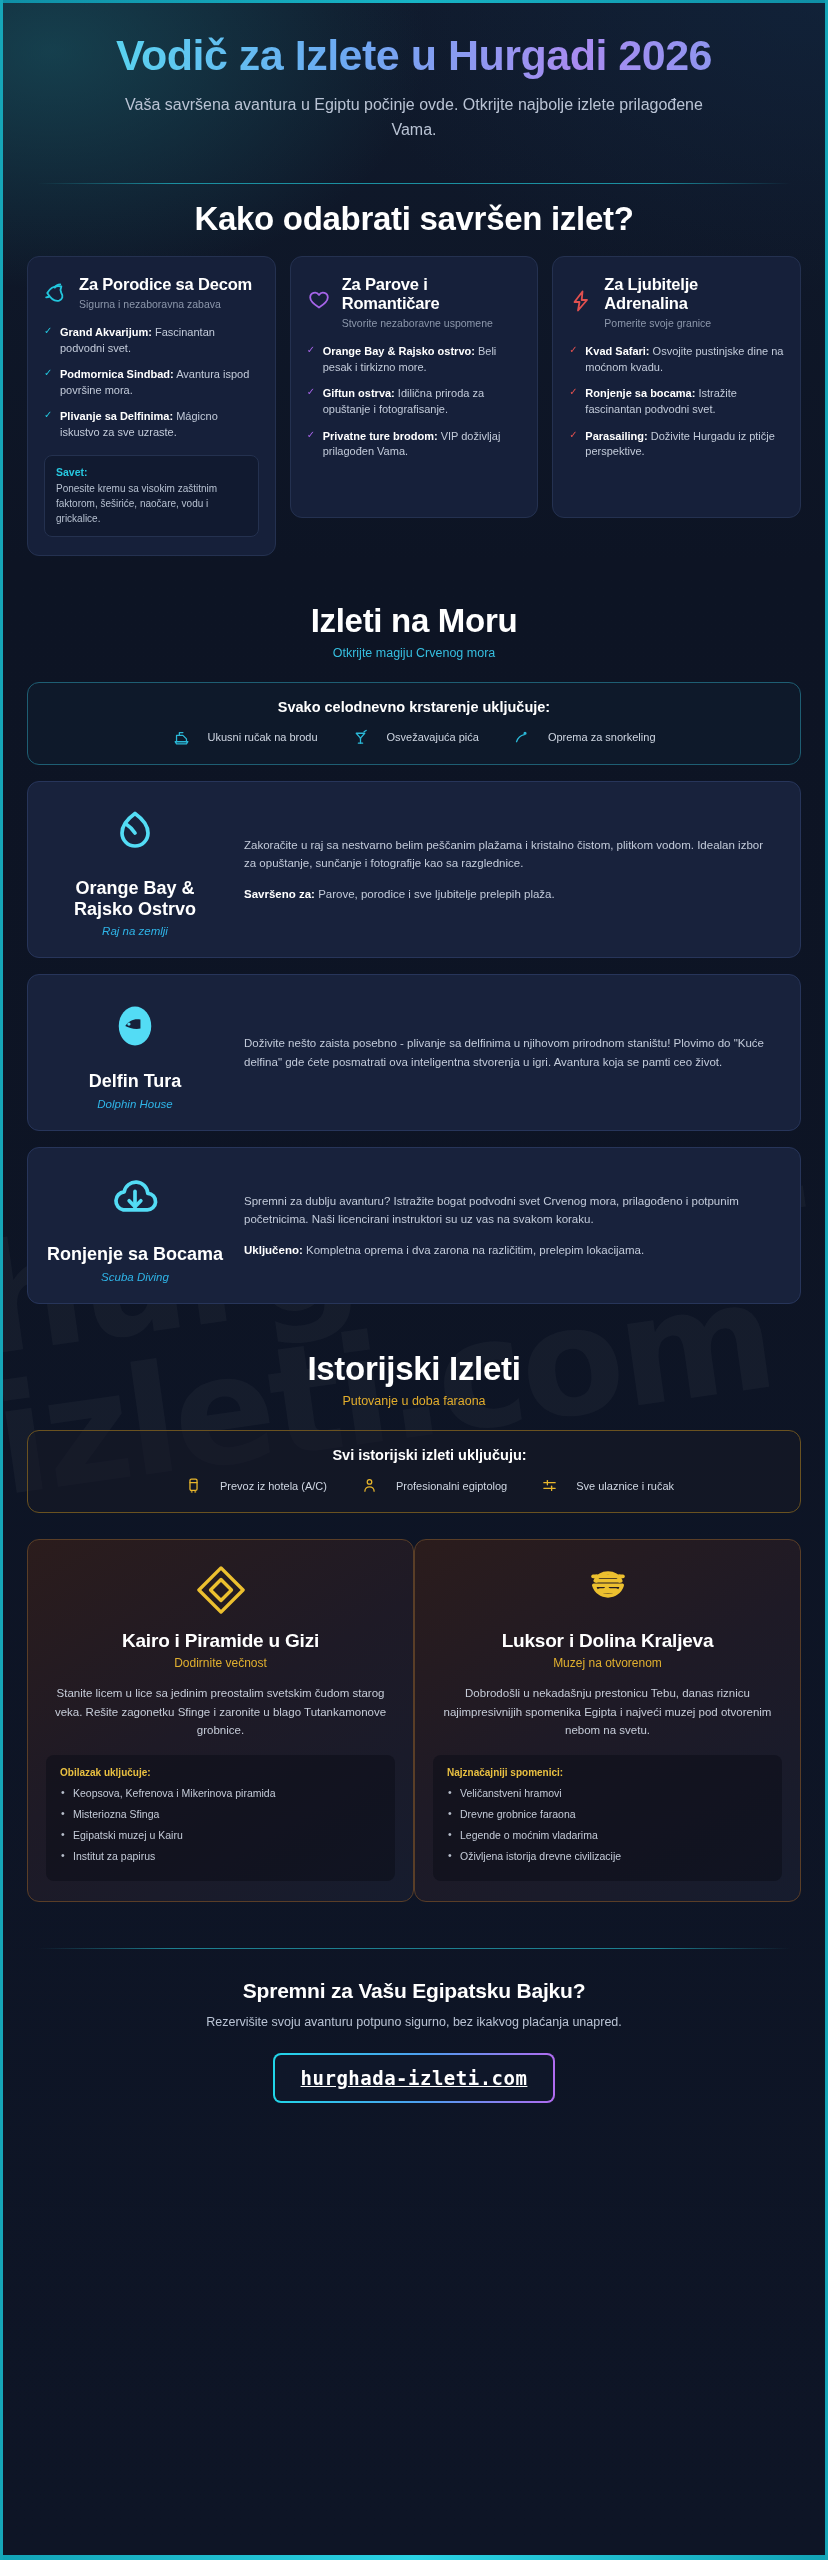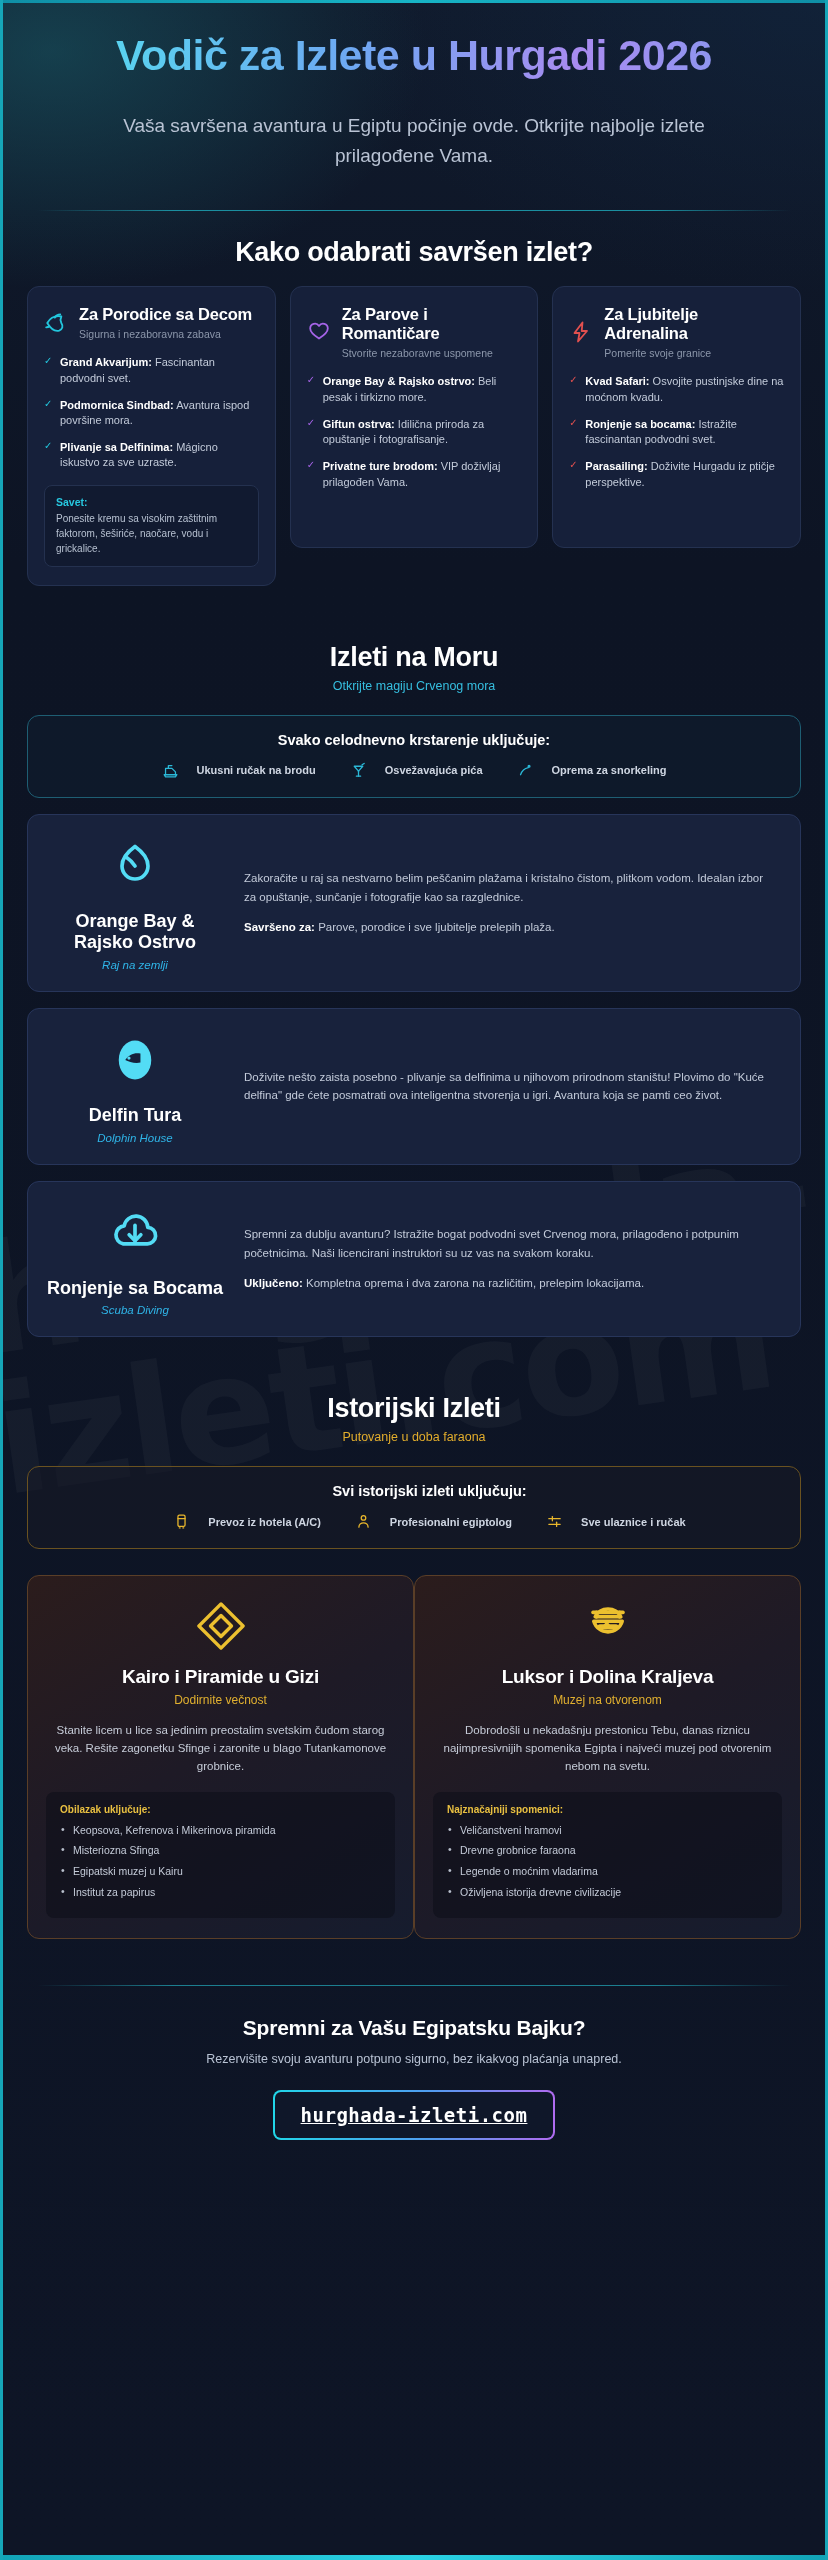--- a/index.html
+++ b/index.html
@@ -66,40 +66,40 @@
     line-height: 1.12;
     font-weight: 800;
     letter-spacing: -.5px;
     background: linear-gradient(90deg,#52e0ef 0%,#6ea8f2 42%,#a98bf0 72%,#7f9bf0 100%);
     -webkit-background-clip: text;
     background-clip: text;
     color: transparent;
     -webkit-text-fill-color: transparent;
   }
   .hero p {
-    margin: 32px auto 0;
+    margin: 14px auto 0;
     max-width: 600px;
-    font-size: 19px;
+    font-size: 16px;
     line-height: 1.55;
     color: #b9c3d4;
   }
   .hr {
     margin: 22px 34px 0;
     height: 1px;
     background: linear-gradient(90deg, rgba(22,166,184,0), #1b8fa0 18%, #1b8fa0 82%, rgba(22,166,184,0));
   }
 
   
   h2.section-title {
     text-align: center;
     color: #ffffff;
-    font-size: 27px;
+    font-size: 33px;
     font-weight: 800;
     letter-spacing: -.3px;
-    margin: 26px 0 6px;
+    margin: 16px 0 6px;
   }
   .section-sub { text-align: center; font-size: 12.5px; margin-bottom: 22px; }
   .sub-cyan { color: #36bfe0; }
   .sub-gold { color: #e2ad2c; }
 
   
   .cards3 {
     display: flex;
     gap: 14px;
     padding: 0 24px;
@@ -155,21 +155,21 @@
   .incbar {
     margin: 0 24px;
     border-radius: 12px;
     padding: 16px 14px 18px;
     text-align: center;
   }
   .incbar.cyan { border: 1px solid #1e5e73; background: rgba(17,29,48,.55); }
   .incbar.gold { border: 1px solid #6a5220; background: rgba(24,26,38,.55); padding-left: 45px; }
   .incbar h4 { font-size: 14.5px; font-weight: 800; color: #fff; margin-bottom: 14px; }
   .incrow { display: flex; justify-content: center; gap: 34px; flex-wrap: wrap; }
-  .incitem { display: flex; align-items: center; gap: 18px; font-size: 11px; color: #cfd6e2; font-weight: bold; }
+  .incitem { display: flex; align-items: center; gap: 18px; font-size: 11px; color: #cfd6e2; }
   .incitem svg { display: block; }
 
   
   .tourcard {
     margin: 16px 24px 0;
     background: #18223c;
     border: 1px solid #27355a;
     border-radius: 12px;
     padding: 20px 22px 20px 18px;
     display: flex;

